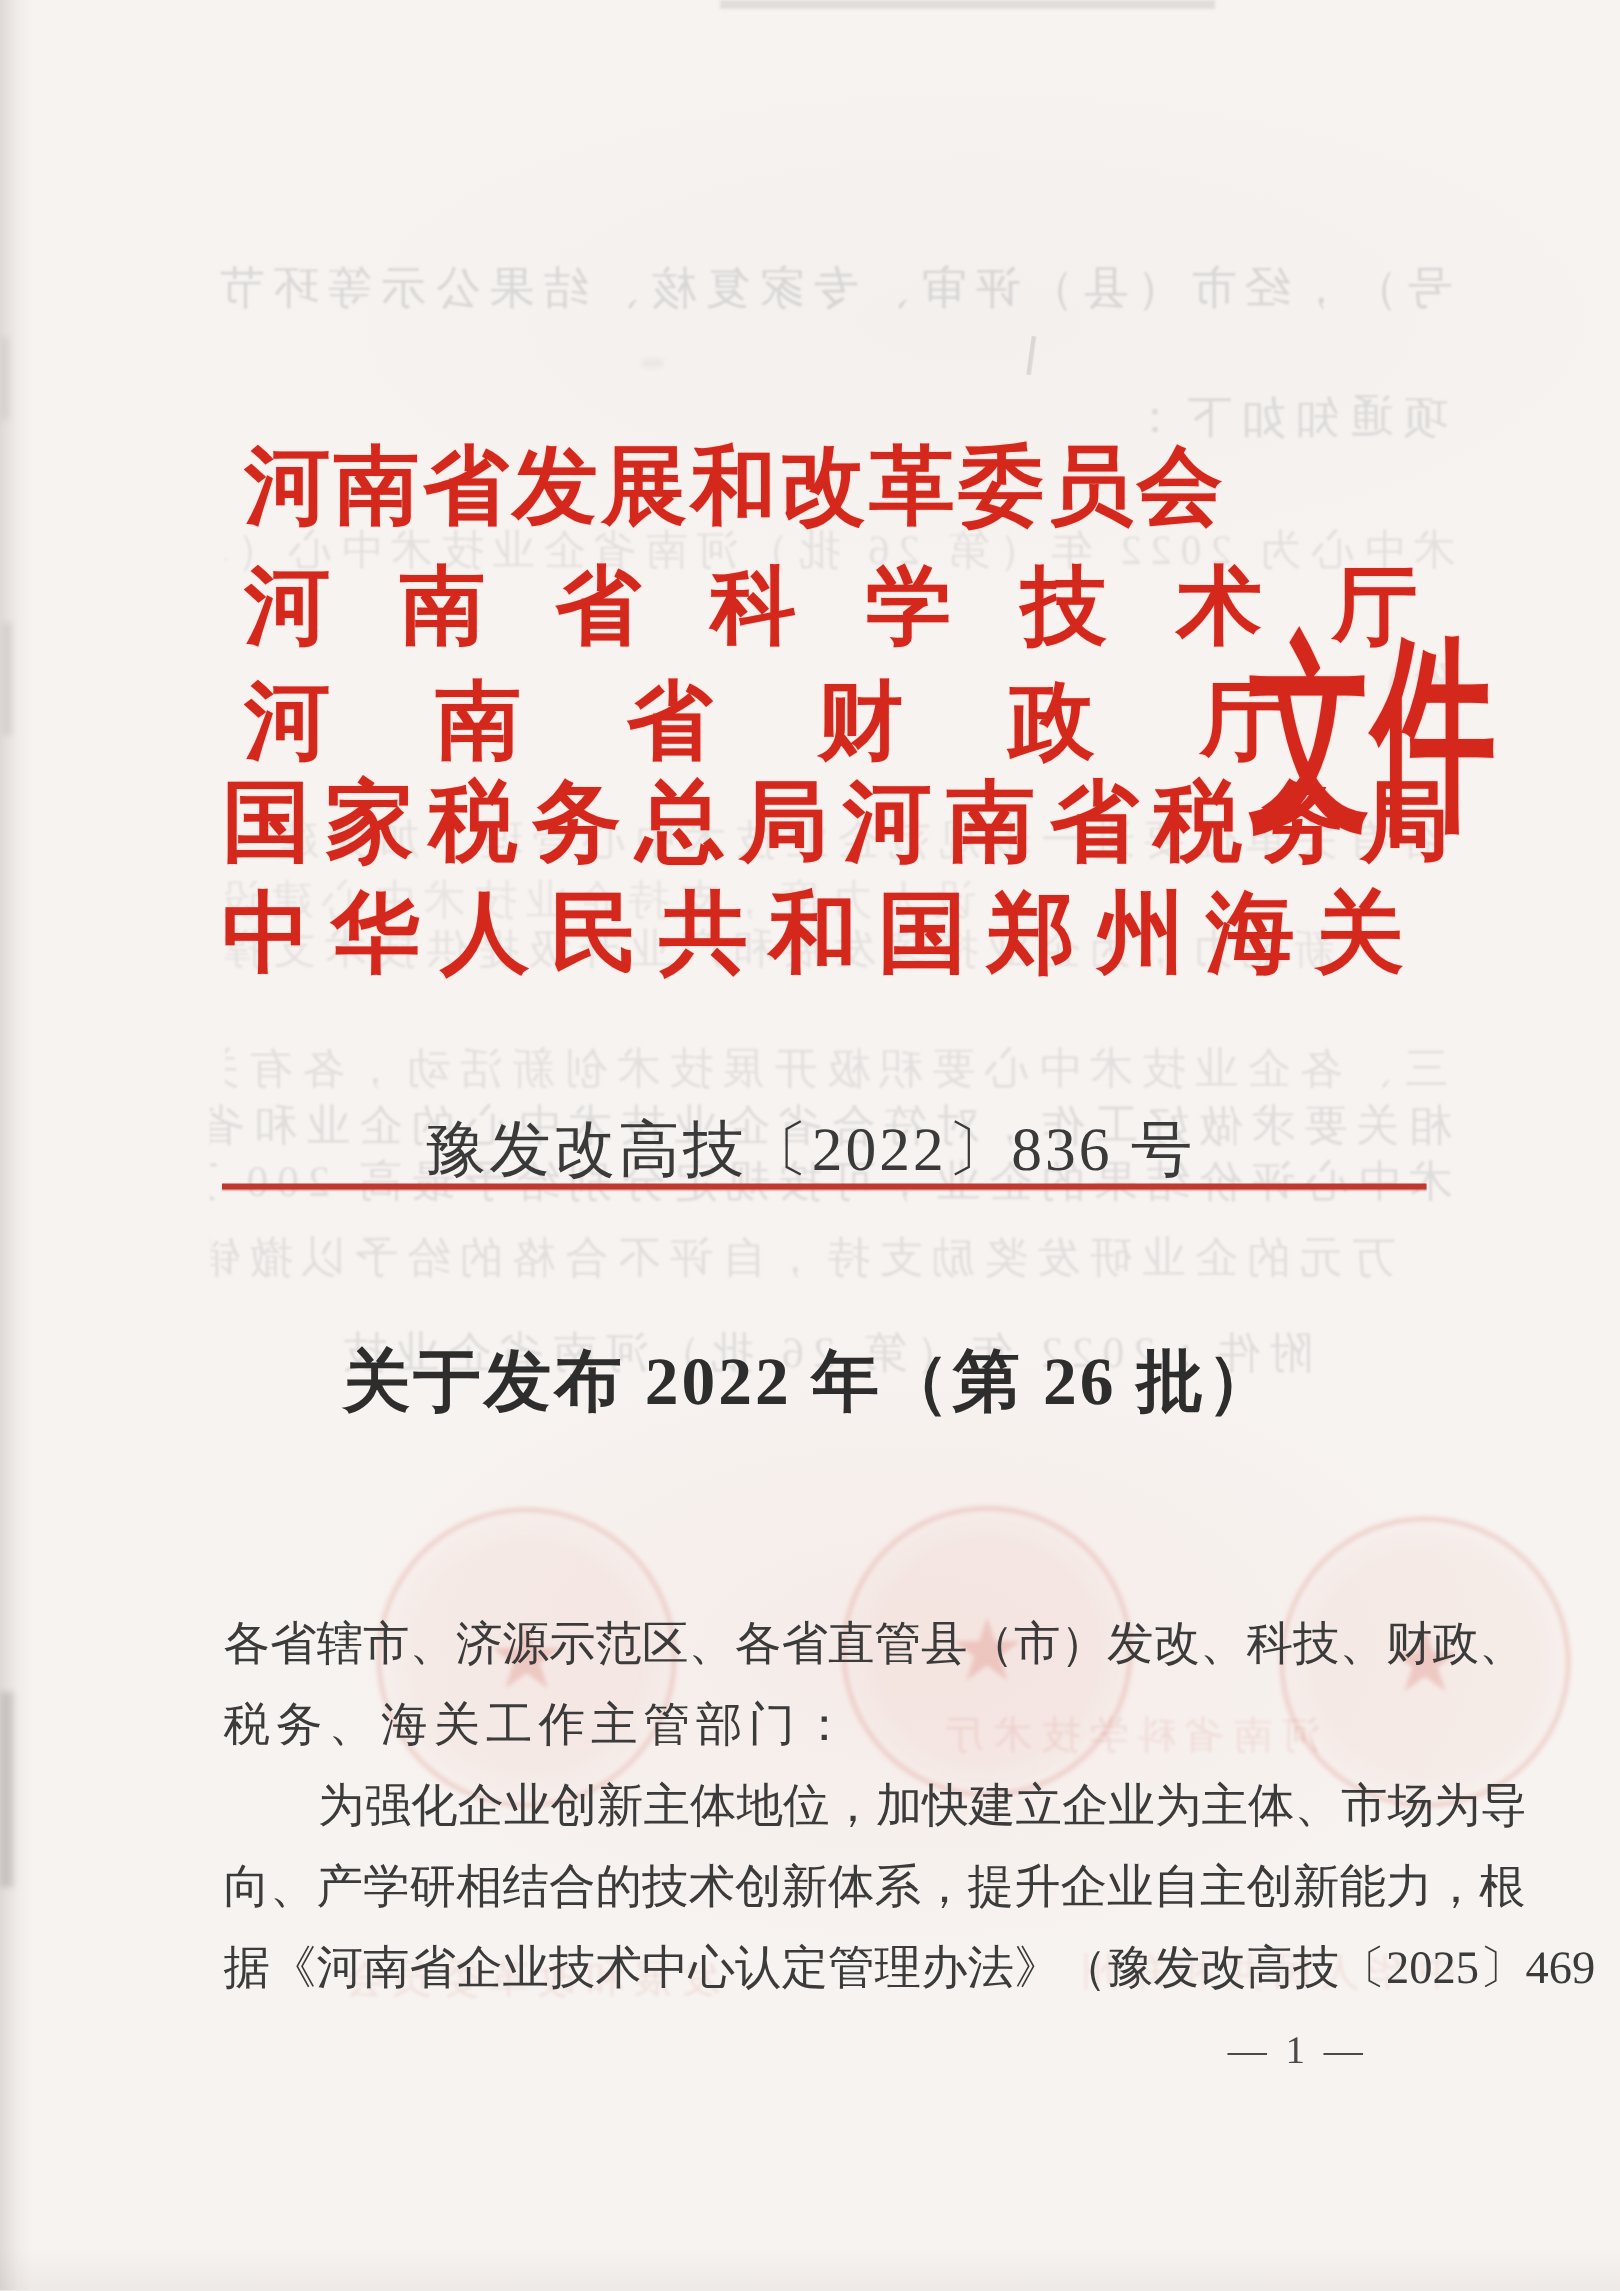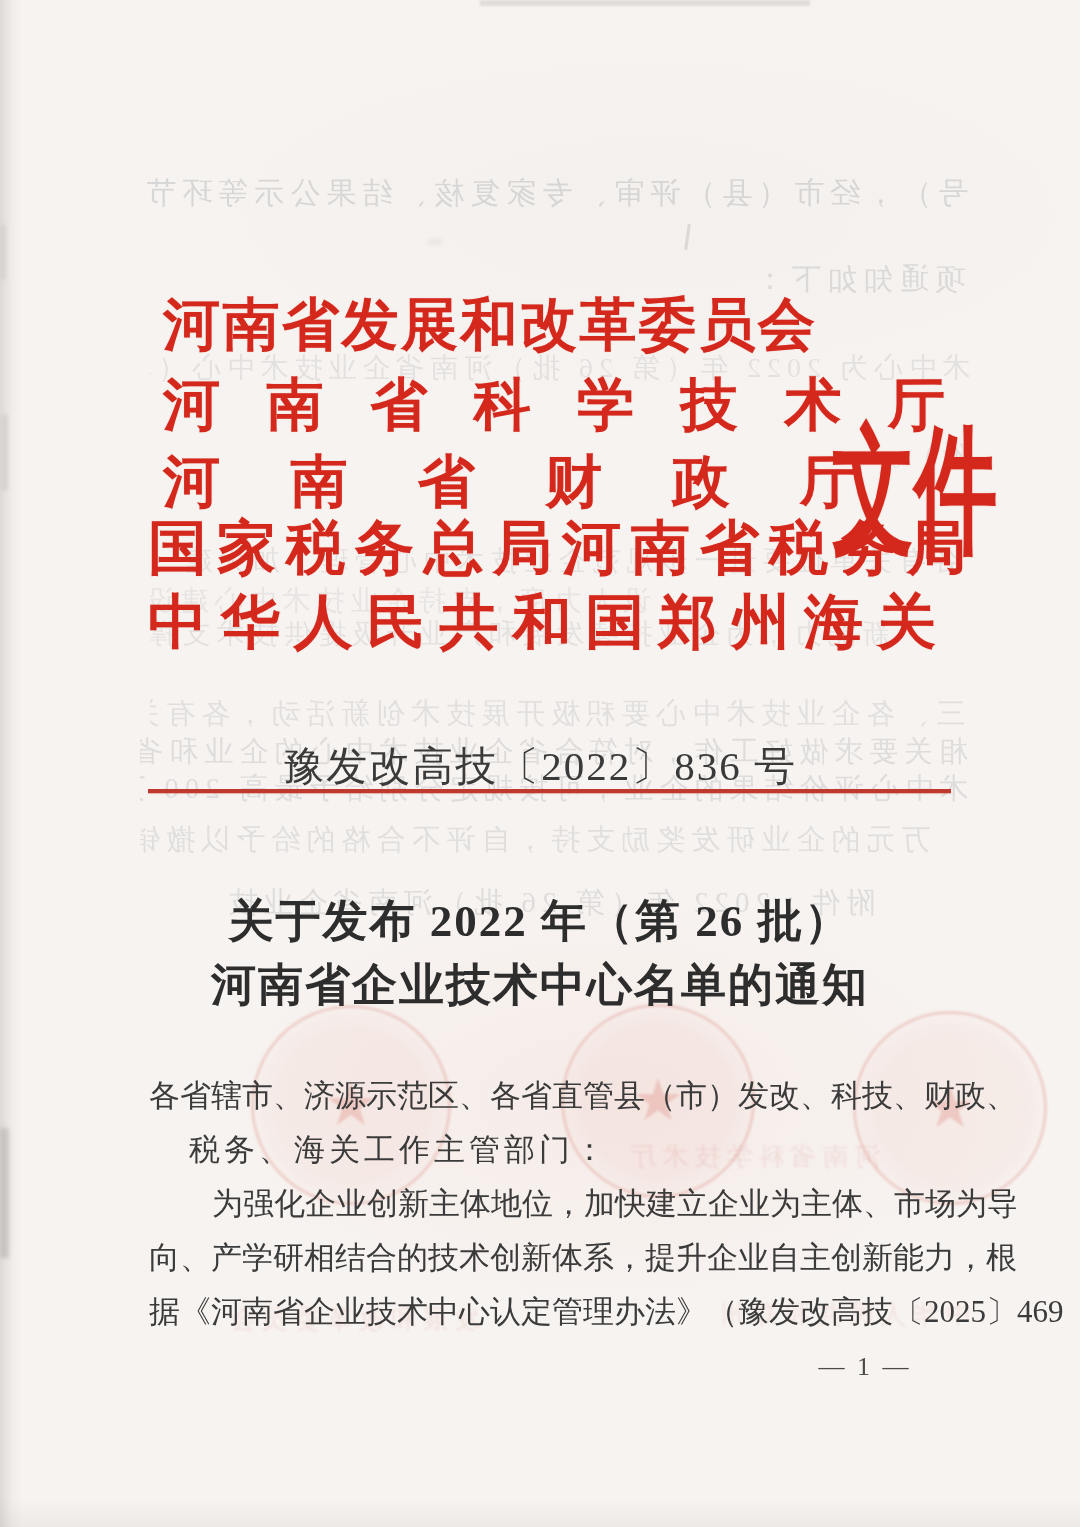--- a/index.html
+++ b/index.html
@@ -72,21 +72,21 @@
     color:#2d2d2d; font-weight:700; font-size:45px; line-height:1; letter-spacing:2px;
   }
   .t1{top:899px;}
   .t2{top:963px;}
   
   .body-line{
     position:absolute; z-index:3; color:#3b3b3b; font-size:31px; line-height:1.15;
     display:flex; justify-content:space-between; align-items:baseline; white-space:nowrap;
   }
   .s1{top:1078px; left:149px; width:809px;}
-  .s2{top:1132px; left:149px; width:460px; display:block; letter-spacing:4px;text-align:right;}
+  .s2{top:1132px; left:149px; width:460px; display:block; letter-spacing:4px;}
   .b1{top:1186px; left:212px; width:746px;}
   .b2{top:1240px; left:149px; width:809px;}
   .b3{top:1294px; left:149px; width:809px;}
   .page-number{
     position:absolute; z-index:3; top:1352px; left:810px; width:110px;
     color:#4a4a4a; font-size:26px; letter-spacing:3px; text-align:center;
   }
 </style>
 </head>
 <body>
@@ -192,21 +192,20 @@
   <div class="doc-type">
       <span>文</span>
       <span>件</span>
     </div>
 
   <div class="doc-number">豫发改高技〔2022〕836 号</div>
 
   <div class="red-rule"></div>
 
   <h1 class="title t1">关于发布 2022 年（第 26 批）</h1>
-  <h1 class="title t2">河南省企业技术中心名单的通知</h1>
 
   <div class="body-line s1">
       <span>各</span>
       <span>省</span>
       <span>辖</span>
       <span>市</span>
       <span>、</span>
       <span>济</span>
       <span>源</span>
       <span>示</span>

